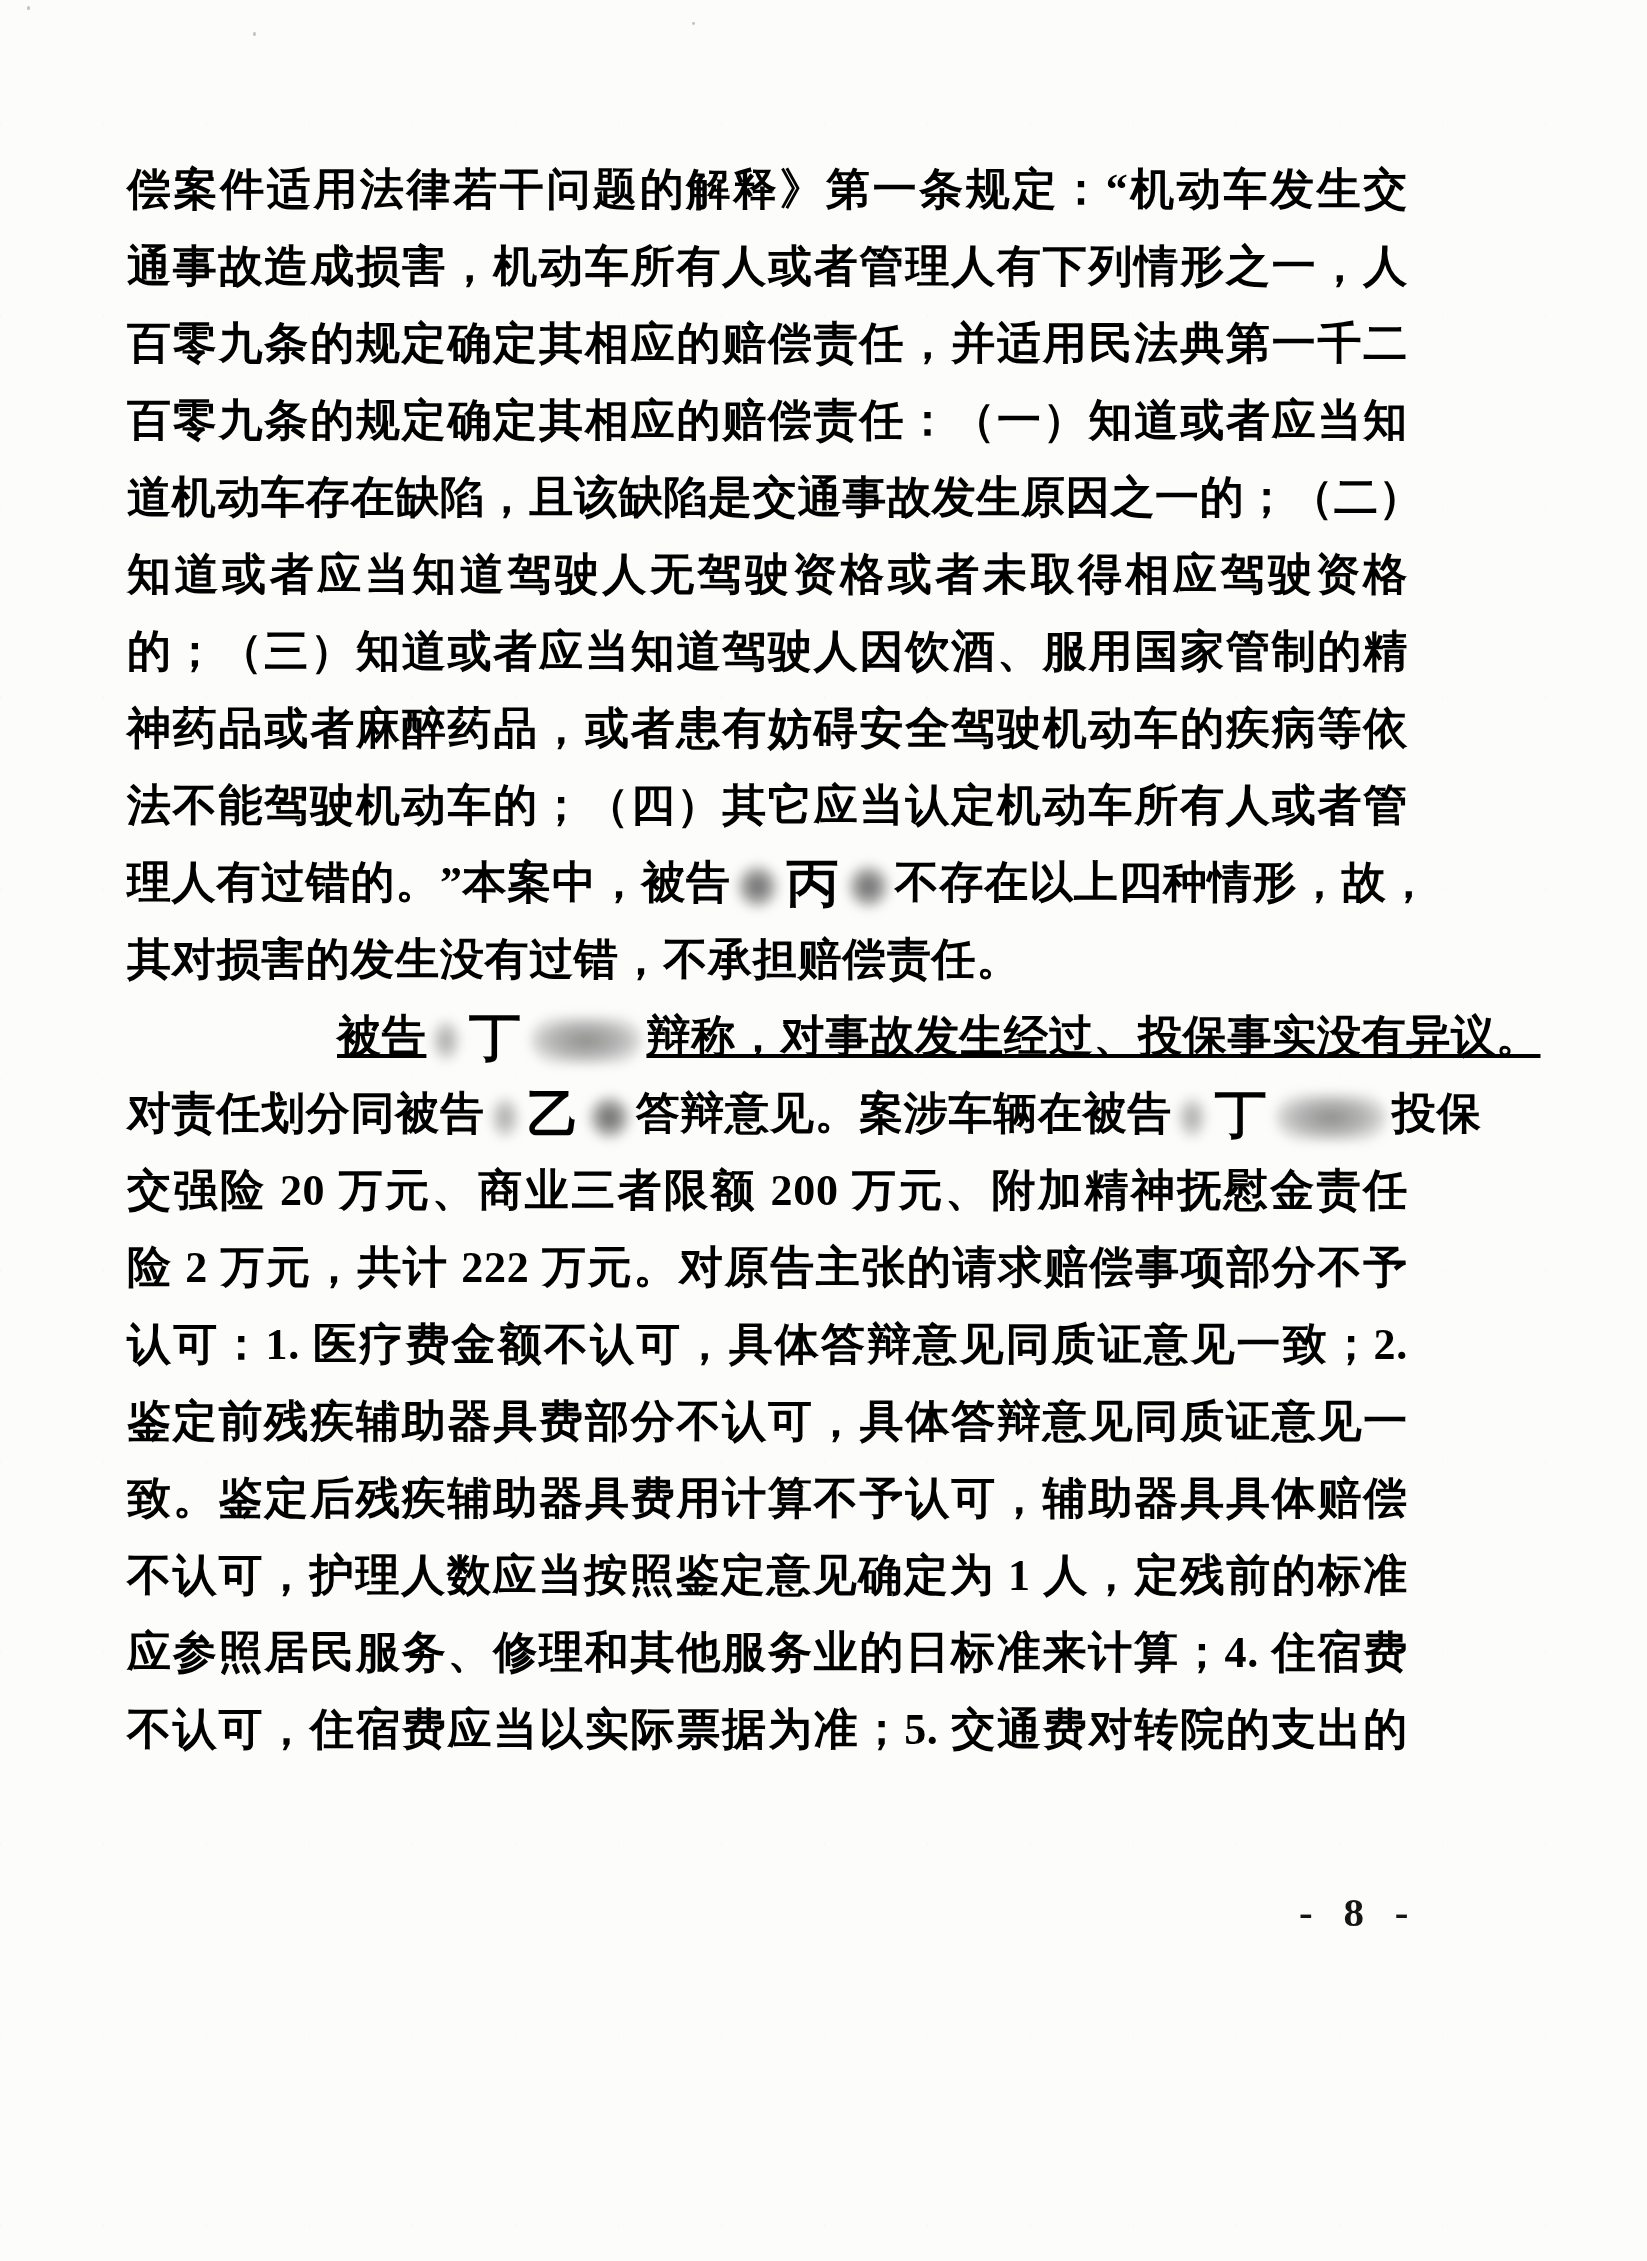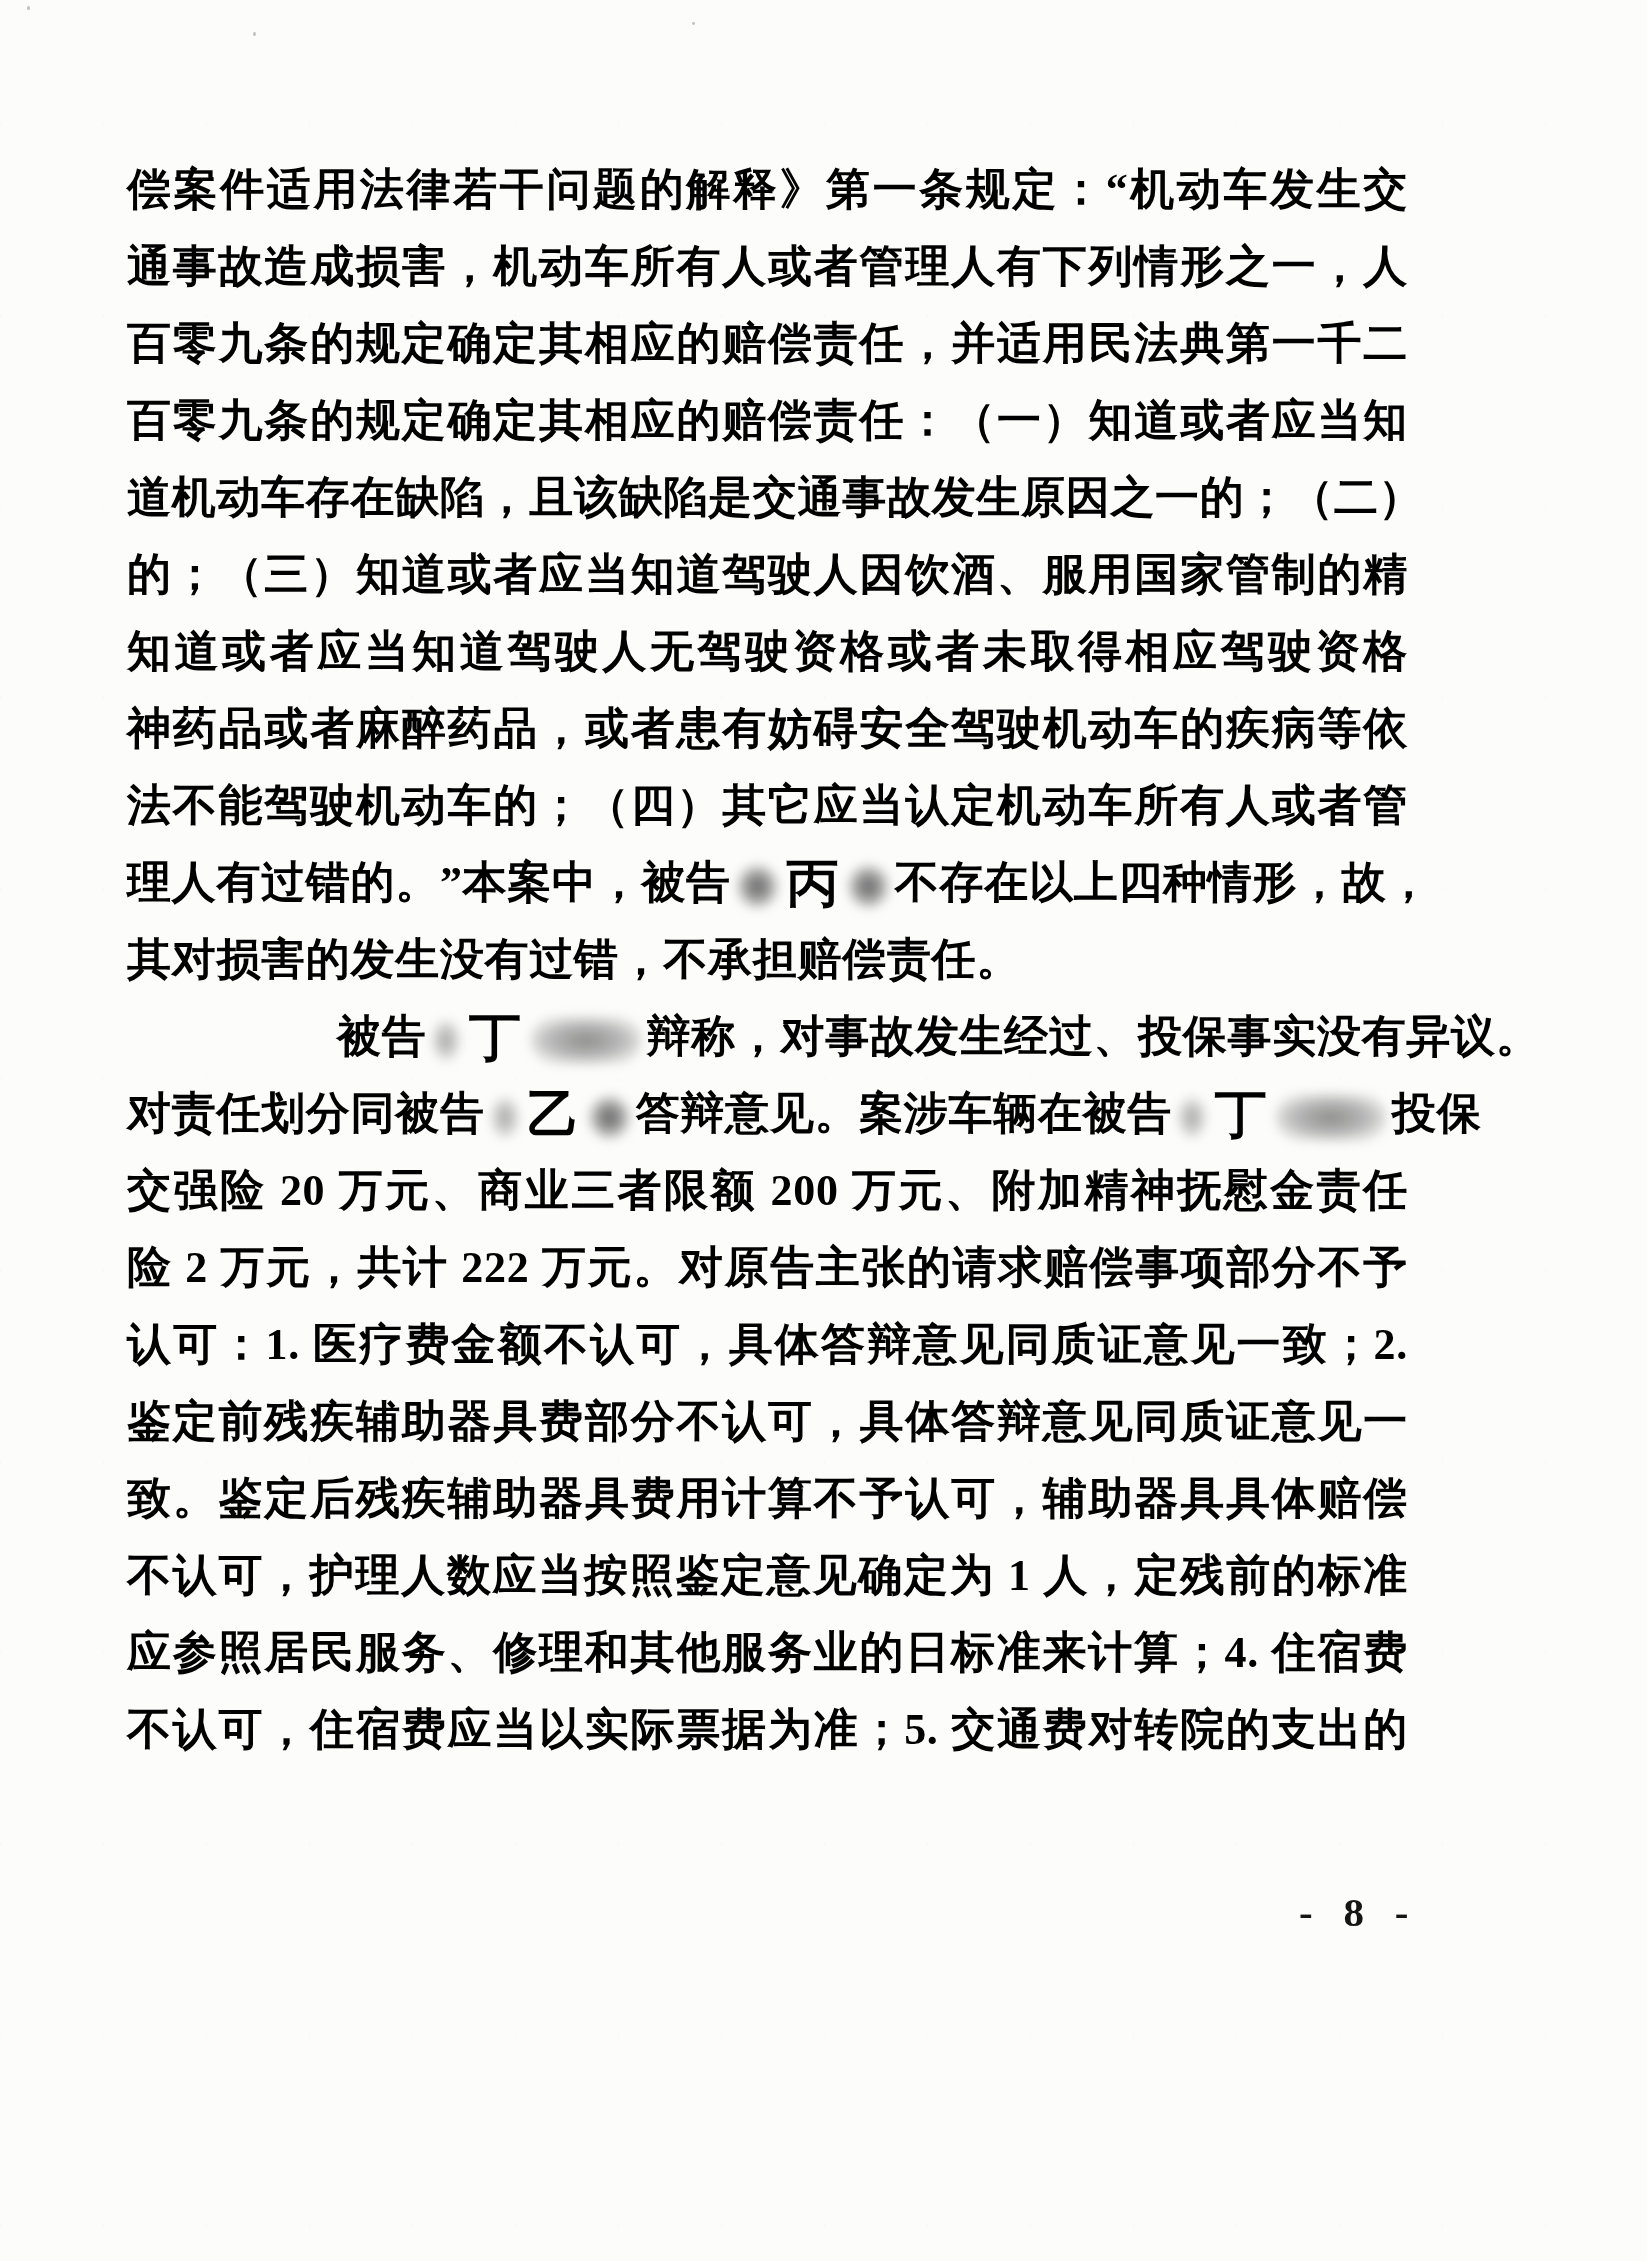--- a/index.html
+++ b/index.html
@@ -38,21 +38,21 @@
     line-height:77px;
     font-size:44px;
     letter-spacing:0.7px;
     white-space:nowrap;
     text-align:justify;
     color:#000000;
     font-weight:600;
   }
   .line.fill{ text-align:justify; text-align-last:justify; }
   .line.nofill{ text-align-last:left; }
-  .line.indent{ padding-left:210px; }
+  .line.indent{ padding-left:210px;text-decoration:underline; }
   .seg{ display:inline; }
   
   .anon-name{
     font-weight:700;
     font-size:52px;
     display:inline-block;
     vertical-align:-4.4px;
     padding:0 2.9px;
   }
   
@@ -102,22 +102,22 @@
   <div class="speck" style="left:26.5px;top:5.9px;width:3.7px;height:3.7px;"></div>
   <div class="speck" style="left:253px;top:32px;width:2.9px;height:4.4px;"></div>
   <div class="speck" style="left:692px;top:22px;width:2.9px;height:2.9px;"></div>
 
   <div class="text-column">
       <div class="line fill"><span class="seg">偿案件适用法律若干问题的解释》第一条规定：“机动车发生交</span></div>
       <div class="line fill"><span class="seg">通事故造成损害，机动车所有人或者管理人有下列情形之一，人</span></div>
       <div class="line fill"><span class="seg">百零九条的规定确定其相应的赔偿责任，并适用民法典第一千二</span></div>
       <div class="line fill"><span class="seg">百零九条的规定确定其相应的赔偿责任：（一）知道或者应当知</span></div>
       <div class="line fill"><span class="seg">道机动车存在缺陷，且该缺陷是交通事故发生原因之一的；（二）</span></div>
+      <div class="line fill"><span class="seg">知道或者应当知道驾驶人无驾驶资格或者未取得相应驾驶资格</span></div>
       <div class="line fill"><span class="seg">的；（三）知道或者应当知道驾驶人因饮酒、服用国家管制的精</span></div>
-      <div class="line fill"><span class="seg">知道或者应当知道驾驶人无驾驶资格或者未取得相应驾驶资格</span></div>
       <div class="line fill"><span class="seg">神药品或者麻醉药品，或者患有妨碍安全驾驶机动车的疾病等依</span></div>
       <div class="line fill"><span class="seg">法不能驾驶机动车的；（四）其它应当认定机动车所有人或者管</span></div>
       <div class="line fill"><span class="seg">理人有过错的。”本案中，被告</span><span class="redact small"></span><span class="anon-name">丙</span><span class="redact small"></span><span class="seg">不存在以上四种情形，故，</span></div>
       <div class="line nofill"><span class="seg">其对损害的发生没有过错，不承担赔偿责任。</span></div>
       <div class="line fill indent"><span class="seg">被告</span><span class="redact faint"></span><span class="anon-name">丁</span><span class="redact wide"></span><span class="seg">辩称，对事故发生经过、投保事实没有异议。</span></div>
       <div class="line fill"><span class="seg">对责任划分同被告</span><span class="redact faint"></span><span class="anon-name">乙</span><span class="redact small"></span><span class="seg">答辩意见。案涉车辆在被告</span><span class="redact faint"></span><span class="anon-name">丁</span><span class="redact wide"></span><span class="seg">投保</span></div>
       <div class="line fill"><span class="seg">交强险 20 万元、商业三者限额 200 万元、附加精神抚慰金责任</span></div>
       <div class="line fill"><span class="seg">险 2 万元，共计 222 万元。对原告主张的请求赔偿事项部分不予</span></div>
       <div class="line fill"><span class="seg">认可：1. 医疗费金额不认可，具体答辩意见同质证意见一致；2.</span></div>
       <div class="line fill"><span class="seg">鉴定前残疾辅助器具费部分不认可，具体答辩意见同质证意见一</span></div>

